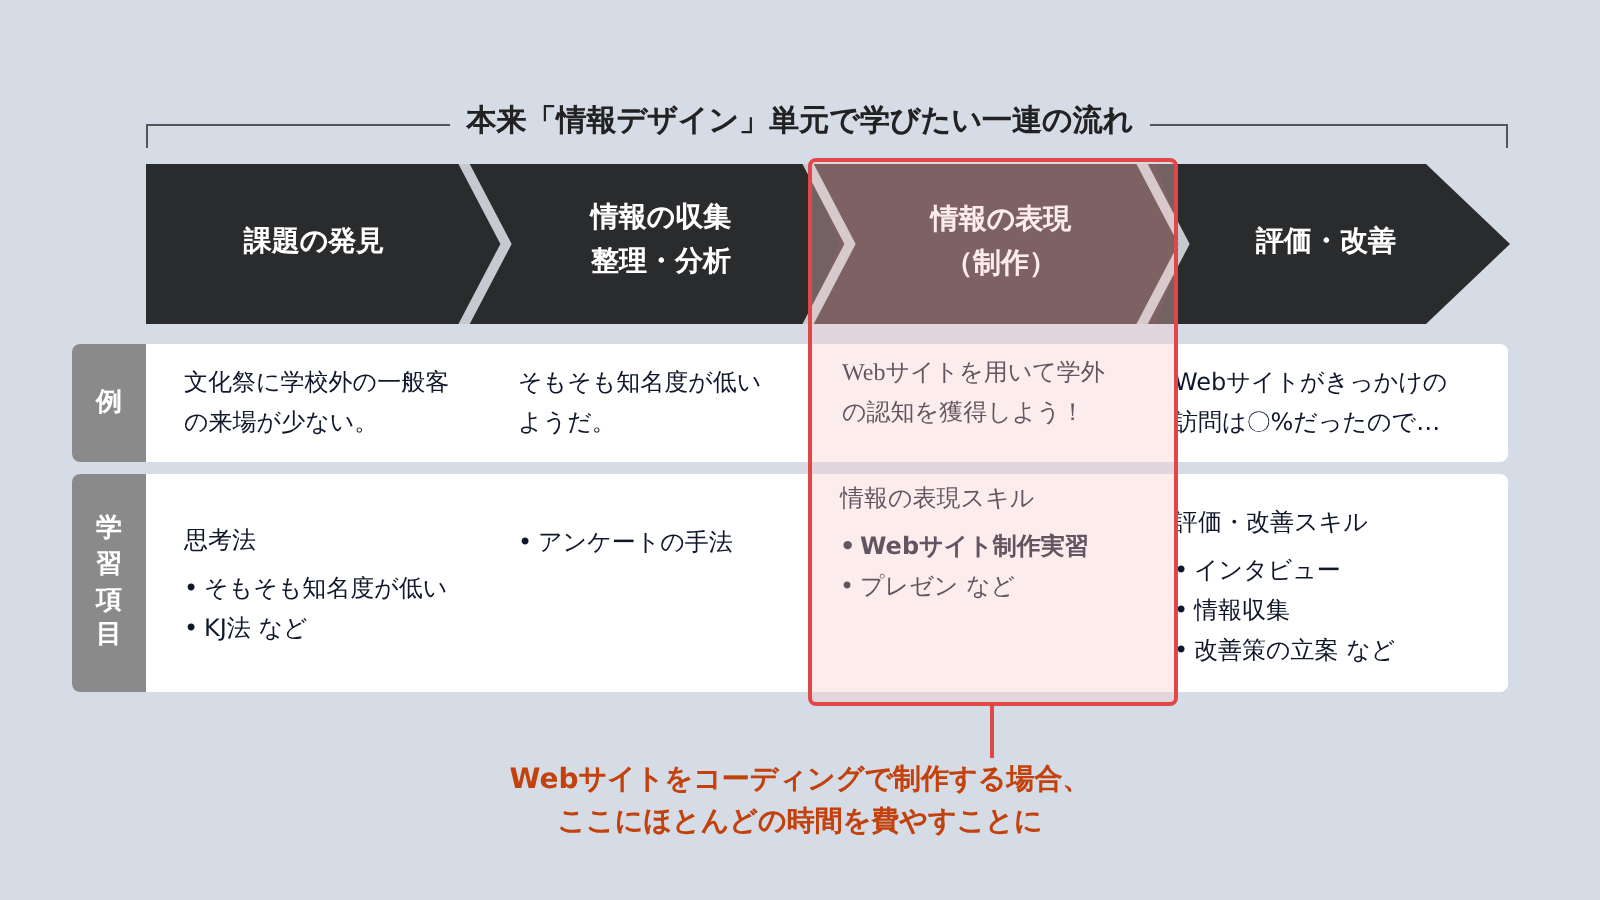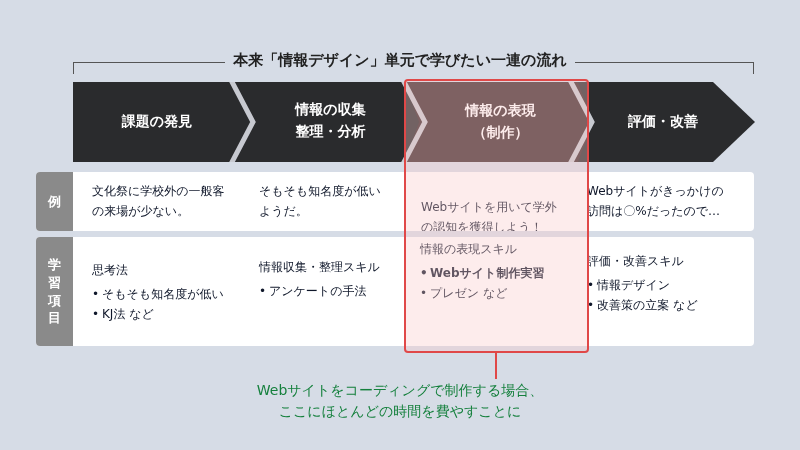--- a/index.html
+++ b/index.html
@@ -44,21 +44,21 @@
   .cell li.bold { font-weight: bold; }
 
   .highlight {
     position: absolute; left: 404px; top: 79px; width: 185px; height: 274px;
     border: 2px solid #e04848; border-radius: 4px; background: rgba(248, 200, 200, 0.35);
     pointer-events: none;
   }
   .connector { position: absolute; left: 495px; top: 353px; width: 2px; height: 26px; background: #e04848; }
   .annotation {
     position: absolute; left: 0; right: 0; top: 380px; text-align: center;
-    color: #15803d; font-weight: normal; font-size: 14px; line-height: 21px; white-space: pre-line;
+    color: #c2410c; font-weight: bold; font-size: 14px; line-height: 21px; white-space: pre-line;
   }
 </style>
 </head>
 <body>
 
 <div class="title-bracket"></div>
 <div class="title"><span>本来「情報デザイン」単元で学びたい一連の流れ</span></div>
 
 <div class="flow">
   <svg width="682" height="80" viewBox="0 0 682 80">
@@ -79,21 +79,21 @@
 <div class="row row-example">
   <div class="row-label">例</div>
   <div class="cell" style="left:56px;top:9px;">
       <div class="text">文化祭に学校外の一般客
 の来場が少ない。</div>
     </div>
   <div class="cell" style="left:223px;top:9px;">
       <div class="text">そもそも知名度が低い
 ようだ。</div>
     </div>
-  <div class="cell" style="left:385px;top:25px;">
+  <div class="cell" style="left:385px;top:4px;font-family:Liberation Serif, serif;">
       <div class="text">Webサイトを用いて学外
 の認知を獲得しよう！</div>
     </div>
   <div class="cell" style="left:551px;top:9px;">
       <div class="text">Webサイトがきっかけの
 訪問は〇%だったので…</div>
     </div>
 </div>
 
 <div class="row row-learning">
@@ -106,38 +106,38 @@
 
   <div class="cell" style="left:56px;top:23px;">
     <div class="text">思考法</div>
     <ul>
       <li>そもそも知名度が低い</li>
       <li>KJ法 など</li>
     </ul>
   </div>
 
   <div class="cell" style="left:223px;top:20px;">
-    <div class="text">情報収集・整理スキル</div>
     <ul>
       <li>アンケートの手法</li>
     </ul>
   </div>
 
   <div class="cell" style="left:384px;top:2px;">
     <div class="text">情報の表現スキル</div>
     <ul>
       <li class="bold">Webサイト制作実習</li>
       <li>プレゼン など</li>
     </ul>
   </div>
 
   <div class="cell" style="left:551px;top:14px;">
     <div class="text">評価・改善スキル</div>
     <ul>
-      <li>情報デザイン</li>
+      <li>インタビュー</li>
+      <li>情報収集</li>
       <li>改善策の立案 など</li>
     </ul>
   </div>
 </div>
 
 <div class="highlight"></div>
 <div class="connector"></div>
 <div class="annotation">Webサイトをコーディングで制作する場合、
 ここにほとんどの時間を費やすことに</div>
 

